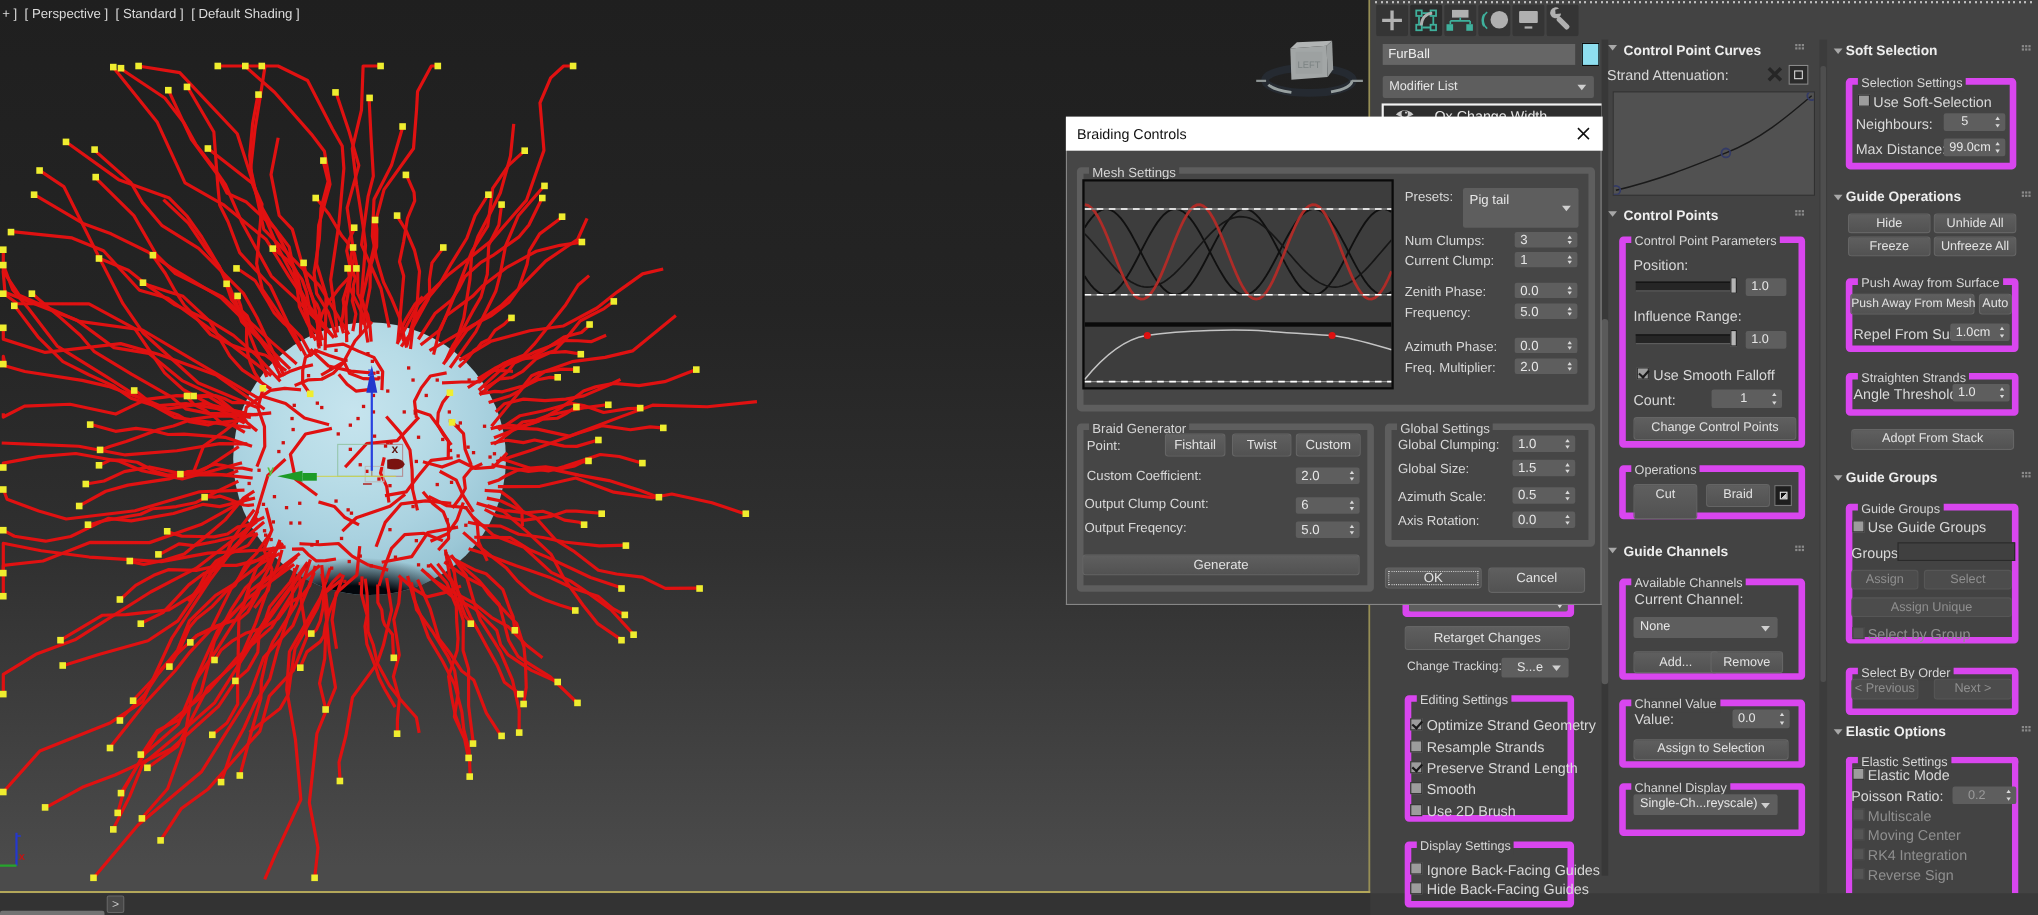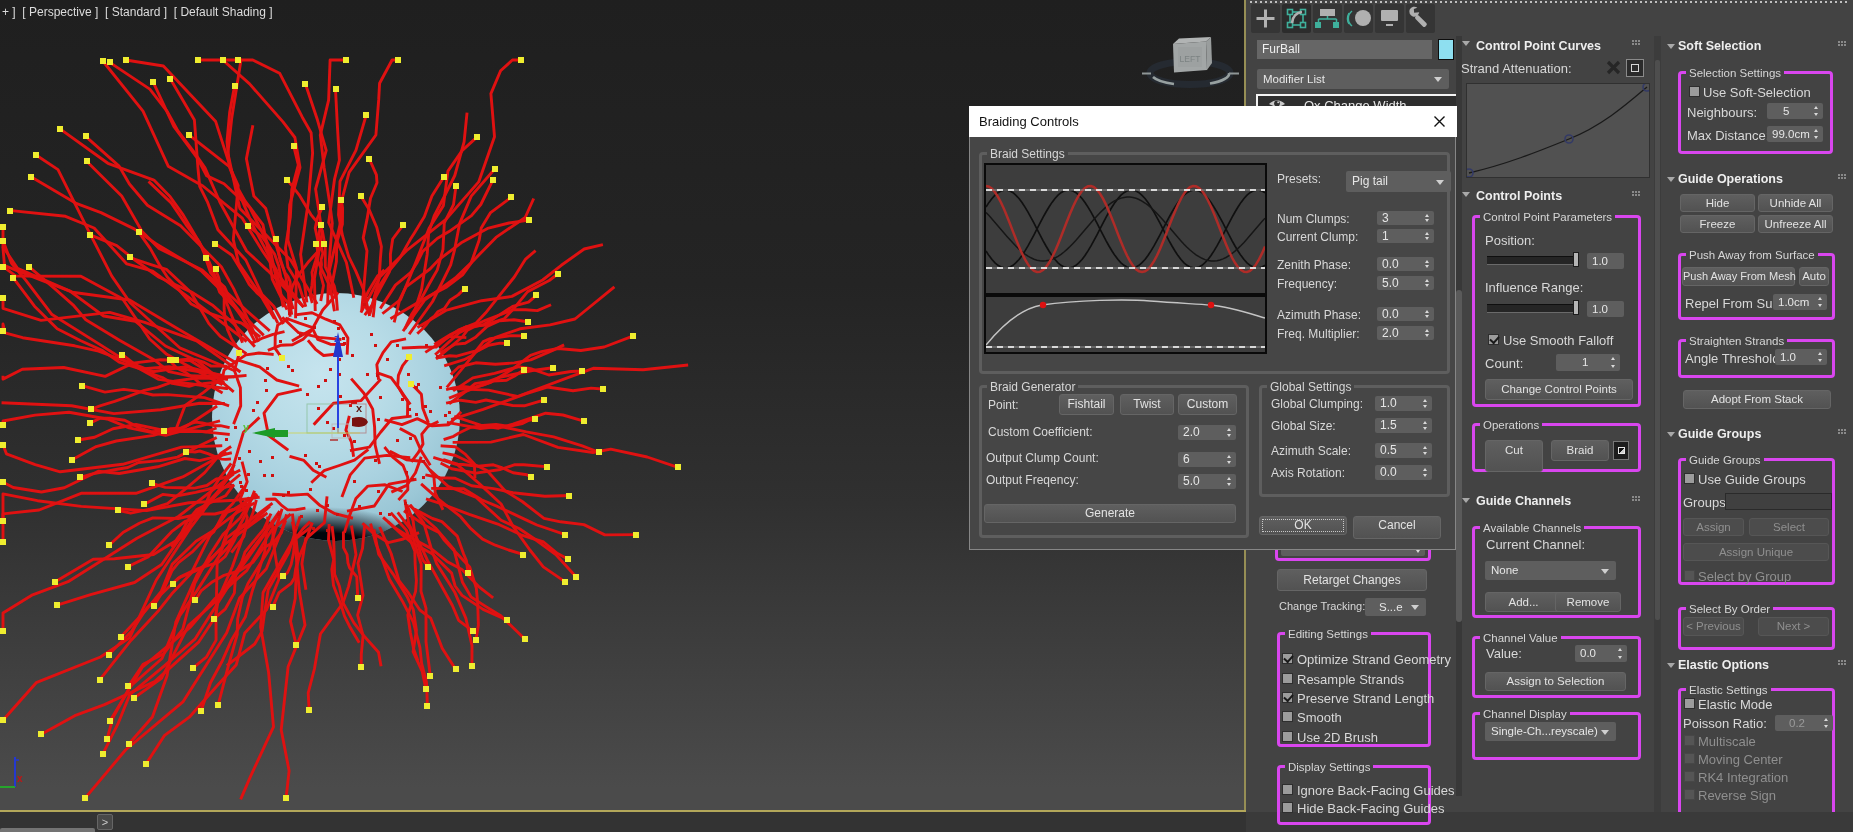--- a/index.html
+++ b/index.html
@@ -9,21 +9,21 @@
 .lbl{position:absolute;font-size:12px;color:#d8d8d8;white-space:nowrap;line-height:14px;}
 #panel .lbl{font-size:13px;}
 #panel .btn{font-size:11.5px;}
 #panel .fld{font-size:11.5px;}
 #panel .ddl{font-size:11.5px;}
 #panel .grp>span{font-size:11.5px;}
 .lbl.dis{color:#8f8f8f;}
 .hdr{position:absolute;font-size:12.5px;font-weight:bold;color:#eeeeee;white-space:nowrap;}
 .tri{position:absolute;width:0;height:0;border-left:4px solid transparent;border-right:4px solid transparent;border-top:5px solid #a8a8a8;}
 .grip{position:absolute;width:2px;height:2px;background:#8a8a8a;box-shadow:3px 0 #8a8a8a,6px 0 #8a8a8a,0 3px #8a8a8a,3px 3px #8a8a8a,6px 3px #8a8a8a;}
-.grp{position:absolute;border:3px solid #d946ef;border-radius:4px;}
+.grp{position:absolute;border:6px solid #d946ef;border-radius:4px;}
 .grp>span{position:absolute;top:-7px;left:5px;font-size:12px;color:#d6d6d6;background:#434343;padding:0 3px;white-space:nowrap;line-height:13px;}
 .btn{position:absolute;background:linear-gradient(#5f5f5f,#525252);border:1px solid #656565;border-radius:3px;color:#e2e2e2;font-size:12px;text-align:center;white-space:nowrap;}
 .btn.dis{background:#4c4c4c;border-color:#565656;color:#8f8f8f;}
 .fld{position:absolute;background:#5e5e5e;border-radius:2px;color:#e6e6e6;font-size:12px;padding-left:5px;white-space:nowrap;}
 .fld.dis{color:#9a9a9a;}
 .spin{position:absolute;right:1px;top:1px;bottom:1px;width:10px;}
 .spin:before{content:"";position:absolute;left:2px;top:2px;width:0;height:0;border-left:2.8px solid transparent;border-right:2.8px solid transparent;border-bottom:3.2px solid #d9d9d9;}
 .spin:after{content:"";position:absolute;left:2px;bottom:2px;width:0;height:0;border-left:2.8px solid transparent;border-right:2.8px solid transparent;border-top:3.2px solid #d9d9d9;}
 .ddl{position:absolute;background:#5e5e5e;border-radius:2px;color:#e6e6e6;font-size:12px;padding-left:6px;white-space:nowrap;}
 .ddl:after{content:"";position:absolute;right:7px;top:50%;margin-top:-2px;width:0;height:0;border-left:4px solid transparent;border-right:4px solid transparent;border-top:5px solid #cfcfcf;}
@@ -777,21 +777,21 @@
 </div>
 
 <div class="abs" id="dialog" style="left:969px;top:107px;width:487px;height:443px;background:#464646;border:1px solid #868686;border-top:none;">
   <div class="abs" style="left:-1px;top:-1px;width:488px;height:31px;background:#ffffff;">
     <div class="abs" style="left:10px;top:8px;font-size:13px;color:#111;">Braiding Controls</div>
     <svg class="abs" style="left:464px;top:9px;" width="13" height="13" viewBox="0 0 13 13">
           <path d="M1.5 1.5 L11.5 11.5 M11.5 1.5 L1.5 11.5" stroke="#111" stroke-width="1.4"></path>
         </svg>
   </div>
   <div class="grp" style="left:9px;top:45px;width:471px;height:222px;border-color:#5e5e5e;">
-        <span style="background:#464646;">Braid Settings</span>
+        <span style="background:#464646;">Mesh Settings</span>
       </div>
   <div class="abs" style="left:14px;top:56px;width:283px;height:191px;background:#3d3d3d;border:2px solid #0a0a0a;"><svg width="279" height="187" viewBox="0 0 279 187">
           <defs>
             <clipPath id="up">
               <rect x="0" y="0" width="279" height="128"></rect>
             </clipPath>
           </defs>
           <g clip-path="url(#up)">
             <path d="M0,42.0 L3,37.4 L6,33.5 L9,30.2 L12,27.7 L15,26.0 L18,25.1 L21,25.1 L24,26.0 L27,27.7 L30,30.3 L33,33.5 L36,37.5 L39,42.1 L42,47.1 L45,52.6 L48,58.2 L51,64.1 L54,69.9 L57,75.6 L60,81.0 L63,86.0 L66,90.6 L69,94.5 L72,97.8 L75,100.3 L78,102.0 L81,102.9 L84,102.9 L87,102.0 L90,100.3 L93,97.7 L96,94.5 L99,90.5 L102,85.9 L105,80.9 L108,75.4 L111,69.8 L114,63.9 L117,58.1 L120,52.4 L123,47.0 L126,42.0 L129,37.4 L132,33.5 L135,30.2 L138,27.7 L141,26.0 L144,25.1 L147,25.1 L150,26.0 L153,27.7 L156,30.3 L159,33.5 L162,37.5 L165,42.1 L168,47.1 L171,52.6 L174,58.2 L177,64.1 L180,69.9 L183,75.6 L186,81.0 L189,86.0 L192,90.6 L195,94.5 L198,97.8 L201,100.3 L204,102.0 L207,102.9 L210,102.9 L213,102.0 L216,100.3 L219,97.7 L222,94.5 L225,90.5 L228,85.9 L231,80.9 L234,75.4 L237,69.8 L240,63.9 L243,58.1 L246,52.4 L249,47.0 L252,42.0 L255,37.4 L258,33.5 L261,30.2 L264,27.7 L267,26.0 L270,25.1 L273,25.1 L276,26.0 L279,27.7" stroke="#101010" stroke-width="1.7" fill="none"></path>
             <path d="M0,86.0 L3,90.6 L6,94.5 L9,97.8 L12,100.3 L15,102.0 L18,102.9 L21,102.9 L24,102.0 L27,100.3 L30,97.7 L33,94.5 L36,90.5 L39,85.9 L42,80.9 L45,75.4 L48,69.8 L51,63.9 L54,58.1 L57,52.4 L60,47.0 L63,42.0 L66,37.4 L69,33.5 L72,30.2 L75,27.7 L78,26.0 L81,25.1 L84,25.1 L87,26.0 L90,27.7 L93,30.3 L96,33.5 L99,37.5 L102,42.1 L105,47.1 L108,52.6 L111,58.2 L114,64.1 L117,69.9 L120,75.6 L123,81.0 L126,86.0 L129,90.6 L132,94.5 L135,97.8 L138,100.3 L141,102.0 L144,102.9 L147,102.9 L150,102.0 L153,100.3 L156,97.7 L159,94.5 L162,90.5 L165,85.9 L168,80.9 L171,75.4 L174,69.8 L177,63.9 L180,58.1 L183,52.4 L186,47.0 L189,42.0 L192,37.4 L195,33.5 L198,30.2 L201,27.7 L204,26.0 L207,25.1 L210,25.1 L213,26.0 L216,27.7 L219,30.3 L222,33.5 L225,37.5 L228,42.1 L231,47.1 L234,52.6 L237,58.2 L240,64.1 L243,69.9 L246,75.6 L249,81.0 L252,86.0 L255,90.6 L258,94.5 L261,97.8 L264,100.3 L267,102.0 L270,102.9 L273,102.9 L276,102.0 L279,100.3" stroke="#101010" stroke-width="1.7" fill="none"></path>
@@ -803,21 +803,21 @@
           <line x1="0" y1="103" x2="279" y2="103" stroke="#8f8f8f" stroke-width="1.2"></line>
           <line x1="0" y1="103" x2="279" y2="103" stroke="#ffffff" stroke-width="1.4" stroke-dasharray="6 5"></line>
           <rect x="0" y="128" width="279" height="4" fill="#0a0a0a"></rect>
           <path d="M0 180 C 18 158 38 143 56 140 C 90 135 140 134 164 136 C 190 138 212 139 224 140 C 244 142 262 148 279 153" stroke="#c4c4c4" stroke-width="1.4" fill="none"></path>
           <circle cx="57" cy="140" r="3.2" fill="#dd1111"></circle>
           <circle cx="225" cy="140" r="3.2" fill="#dd1111"></circle>
           <line x1="0" y1="182" x2="279" y2="182" stroke="#8f8f8f" stroke-width="1.2"></line>
           <line x1="0" y1="182" x2="279" y2="182" stroke="#ffffff" stroke-width="1.6" stroke-dasharray="6 5"></line>
         </svg></div>
   <div class="lbl" style="left:307px;top:65px;">Presets:</div>
-  <div class="ddl" style="left:376px;top:64px;width:105px;height:21px;line-height:20px;">Pig tail</div>
+  <div class="ddl" style="left:360px;top:64px;width:105px;height:36px;line-height:20px;">Pig tail</div>
   <div class="lbl" style="left:307px;top:105px;">Num Clumps:</div>
   <div class="fld" style="left:407px;top:104px;width:57px;height:14px;line-height:14px;">3<div class="spin"></div></div>
   <div class="lbl" style="left:307px;top:123px;">Current Clump:</div>
   <div class="fld" style="left:407px;top:122px;width:57px;height:14px;line-height:14px;">1<div class="spin"></div></div>
   <div class="lbl" style="left:307px;top:151px;">Zenith Phase:</div>
   <div class="fld" style="left:407px;top:150px;width:57px;height:14px;line-height:14px;">0.0<div class="spin"></div></div>
   <div class="lbl" style="left:307px;top:170px;">Frequency:</div>
   <div class="fld" style="left:407px;top:169px;width:57px;height:14px;line-height:14px;">5.0<div class="spin"></div></div>
   <div class="lbl" style="left:307px;top:201px;">Azimuth Phase:</div>
   <div class="fld" style="left:407px;top:200px;width:57px;height:14px;line-height:14px;">0.0<div class="spin"></div></div>

